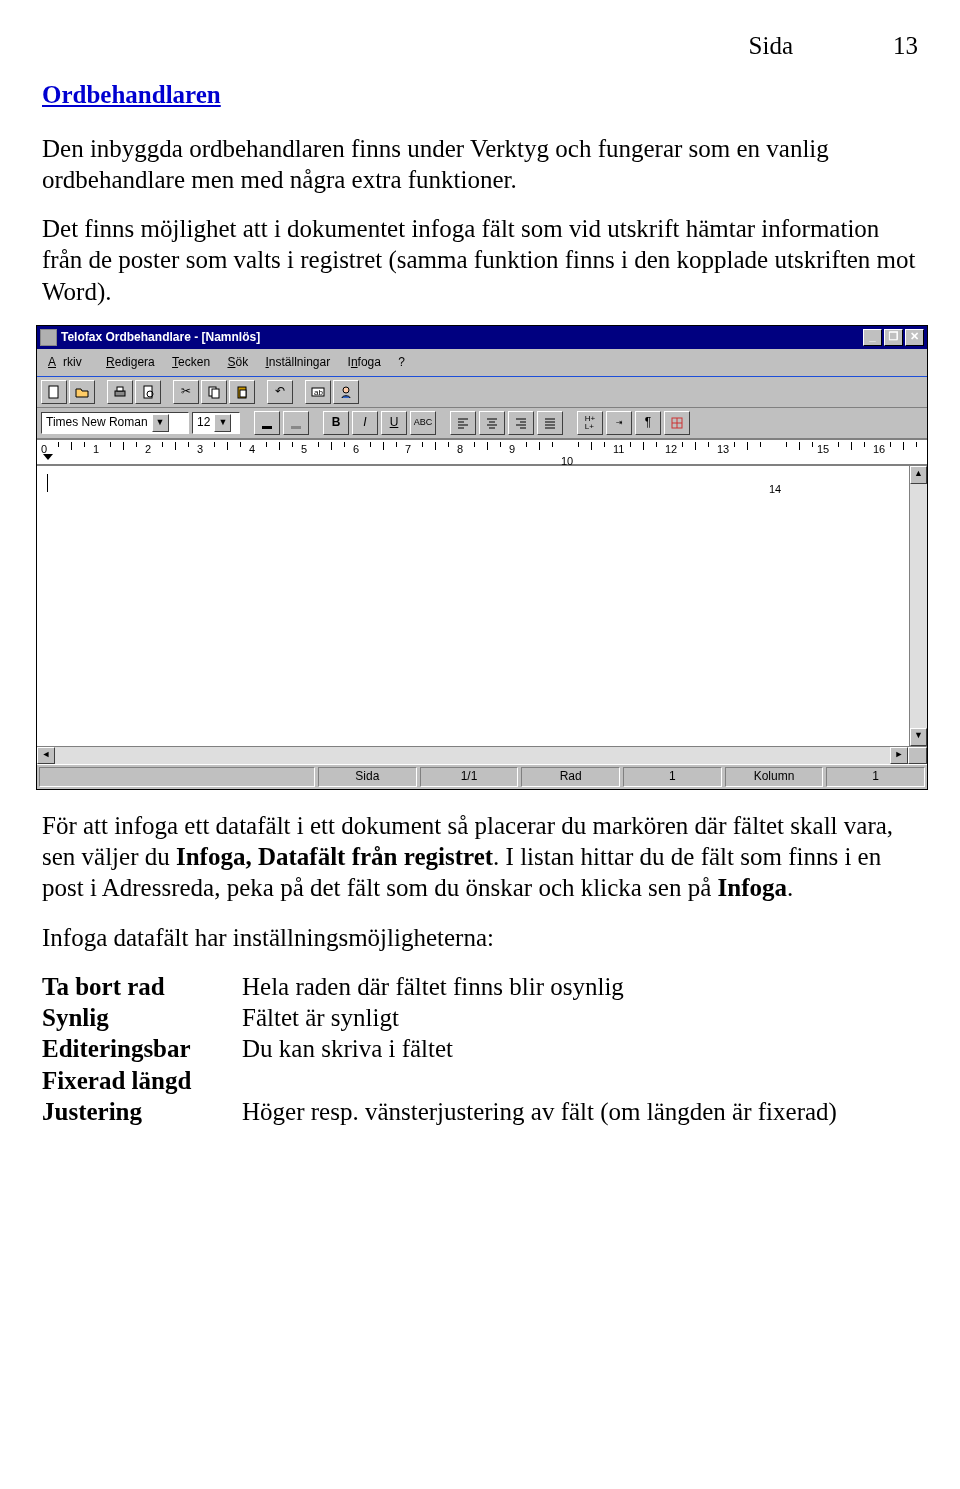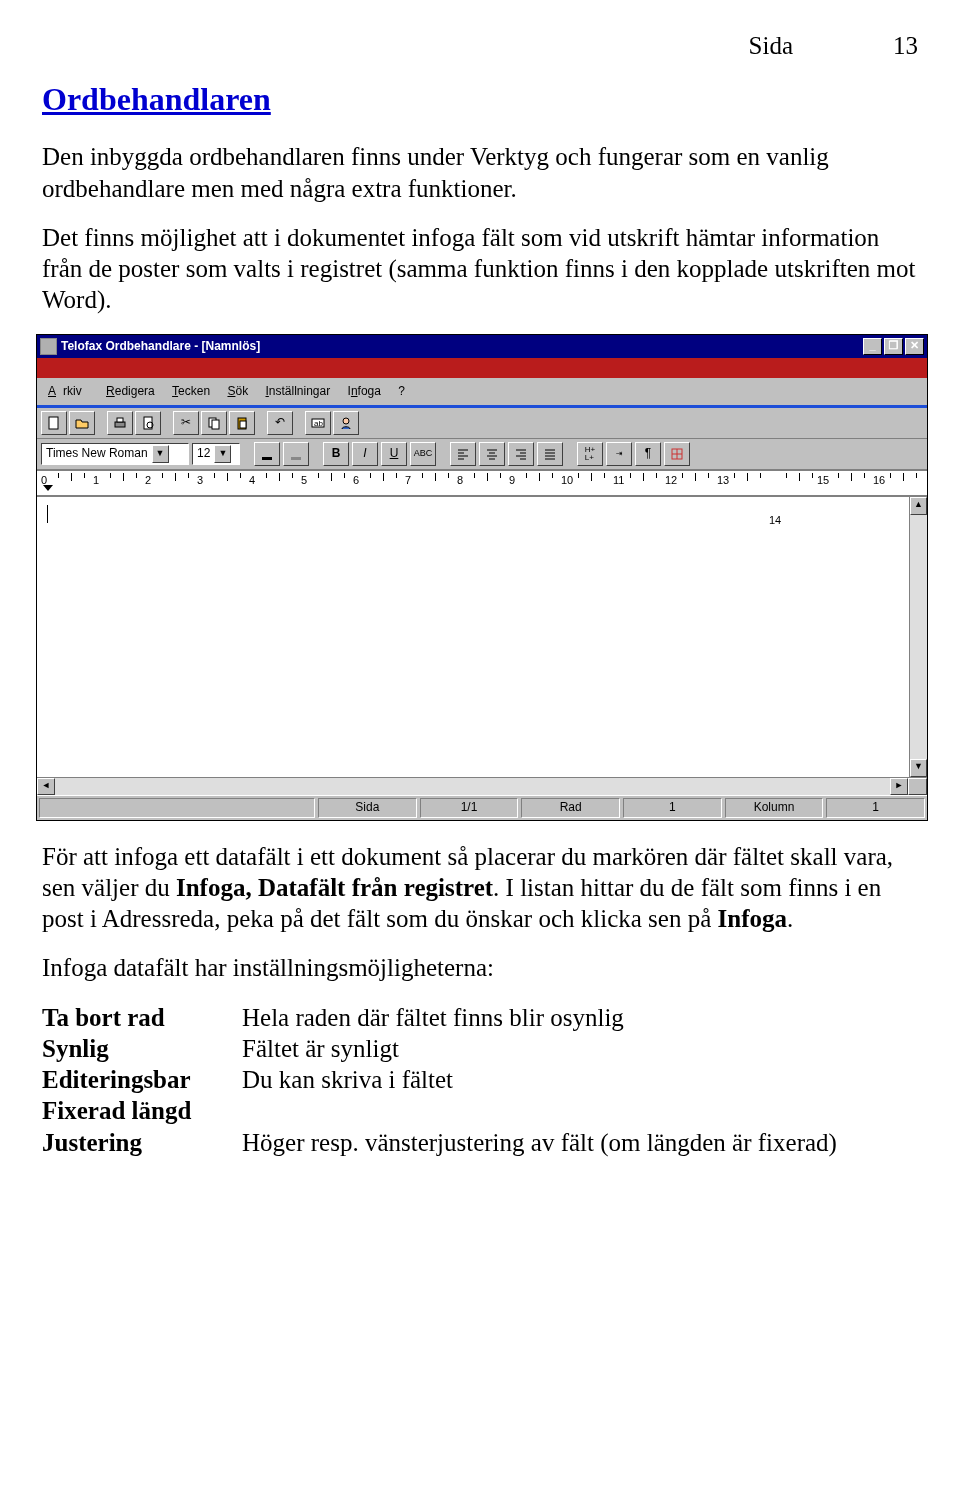--- a/index.html
+++ b/index.html
@@ -16,21 +16,21 @@
   .header-row {
     display: flex;
     justify-content: space-between;
     margin-bottom: 18px;
   }
   .header-right {
     display: flex;
     gap: 100px;
   }
   h1.title {
-    font-size: 32px;
+    font-size: 25px;
     color: #0000d0;
     text-decoration: underline;
     margin: 6px 0 22px 0;
     font-weight: bold;
   }
   p { margin: 0 0 18px 0; }
 
   
   .scr {
     width: 890px;
@@ -66,22 +66,21 @@
     margin-left: 2px;
     text-align:center;
     line-height:13px;
     font-family: Arial;
     font-weight:bold;
     font-size:11px;
   }
   .menubar {
     background: #c0c0c0;
     padding: 2px 4px;
-    border-bottom: 3px solid #1d4ed8;
-    margin-top: 20px;
+    border-bottom: 1px solid #1d4ed8;
   }
   .menubar span {
     padding: 2px 7px;
     display:inline-block;
   }
   .menubar u { text-decoration: underline; }
 
   .toolbar {
     background: #c0c0c0;
     padding: 3px 4px;
@@ -413,21 +412,21 @@
       <div class="tick" style="left: 398px; height: 8px;"></div>
       <div class="tick" style="left: 411px; height: 5px;"></div>
       <div class="num" style="left: 424px;">8</div>
       <div class="tick" style="left: 437px; height: 5px;"></div>
       <div class="tick" style="left: 450px; height: 8px;"></div>
       <div class="tick" style="left: 463px; height: 5px;"></div>
       <div class="num" style="left: 476px;">9</div>
       <div class="tick" style="left: 489px; height: 5px;"></div>
       <div class="tick" style="left: 502px; height: 8px;"></div>
       <div class="tick" style="left: 515px; height: 5px;"></div>
-      <div class="num" style="left: 528px;">10</div>
+      <div class="num" style="left: 528px; margin-top: 12px;">10</div>
       <div class="tick" style="left: 541px; height: 5px;"></div>
       <div class="tick" style="left: 554px; height: 8px;"></div>
       <div class="tick" style="left: 567px; height: 5px;"></div>
       <div class="num" style="left: 580px;">11</div>
       <div class="tick" style="left: 593px; height: 5px;"></div>
       <div class="tick" style="left: 606px; height: 8px;"></div>
       <div class="tick" style="left: 619px; height: 5px;"></div>
       <div class="num" style="left: 632px;">12</div>
       <div class="tick" style="left: 645px; height: 5px;"></div>
       <div class="tick" style="left: 658px; height: 8px;"></div>

